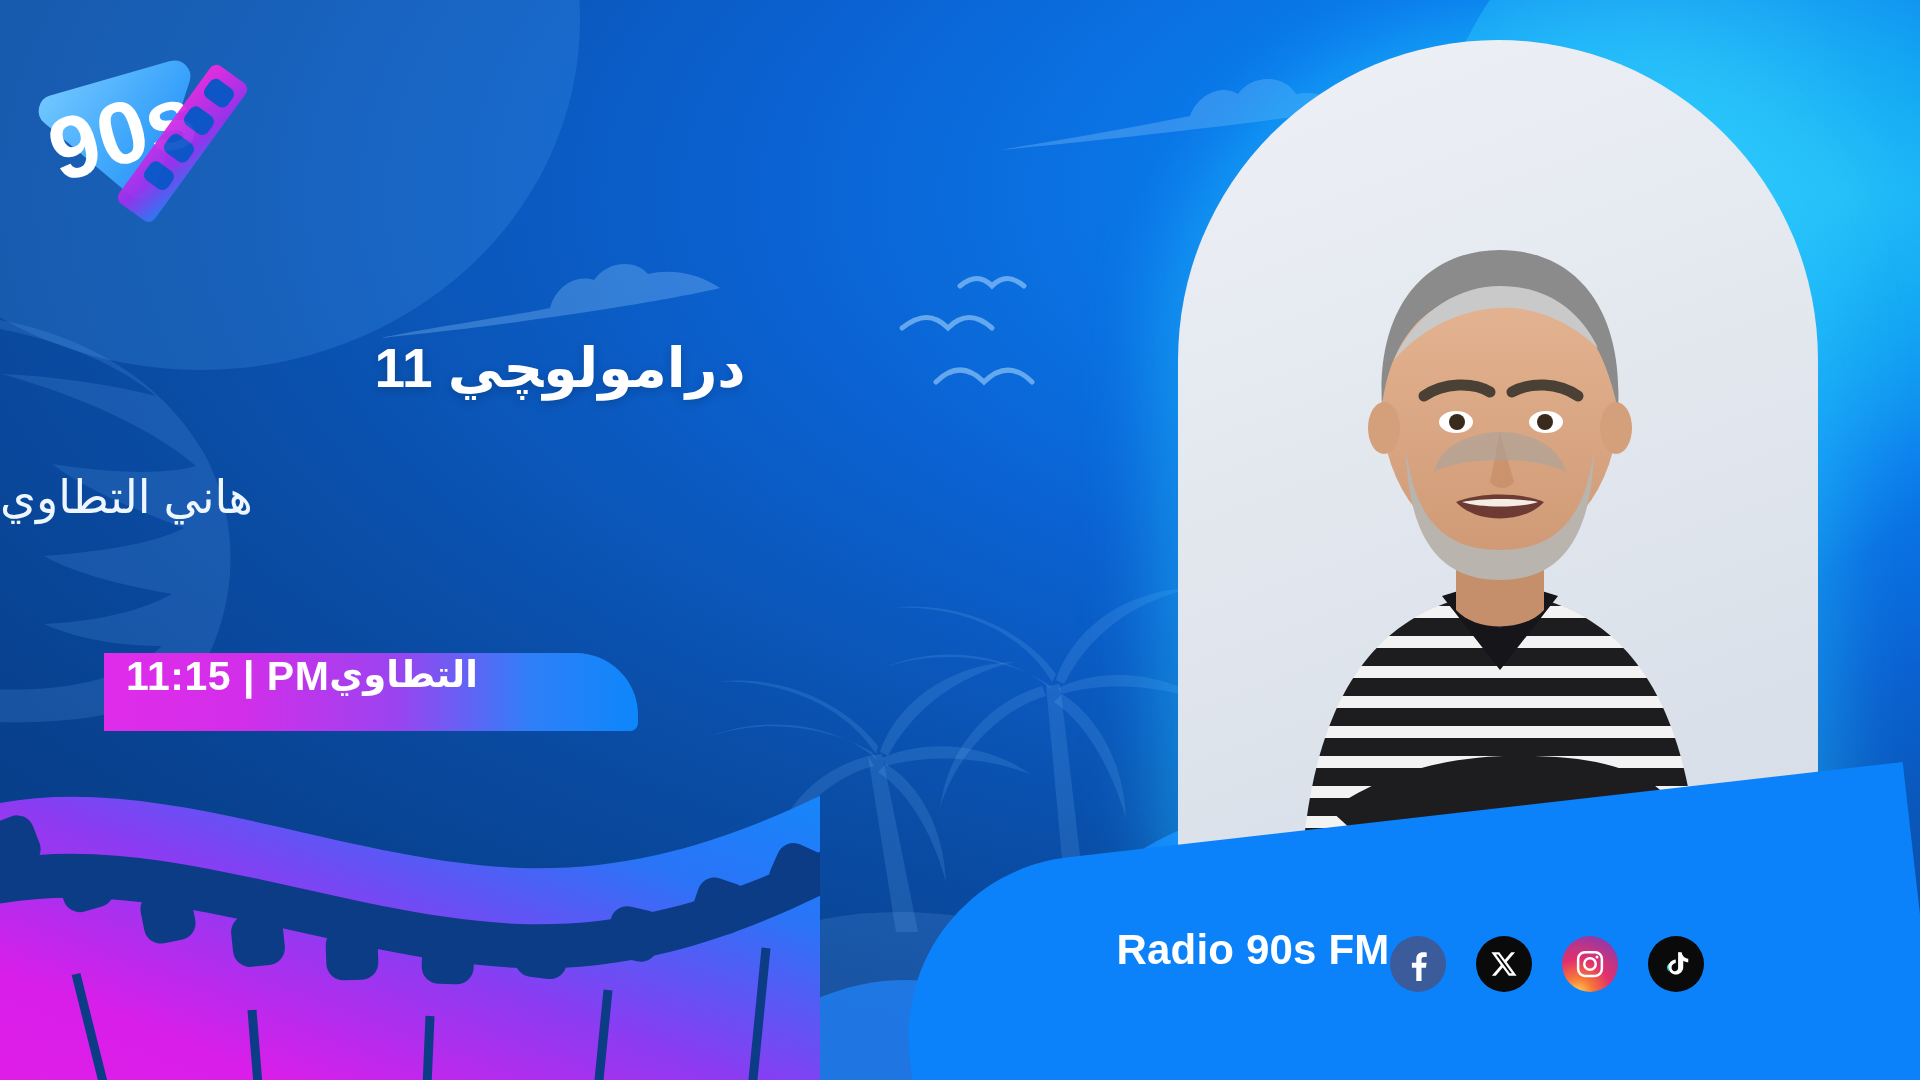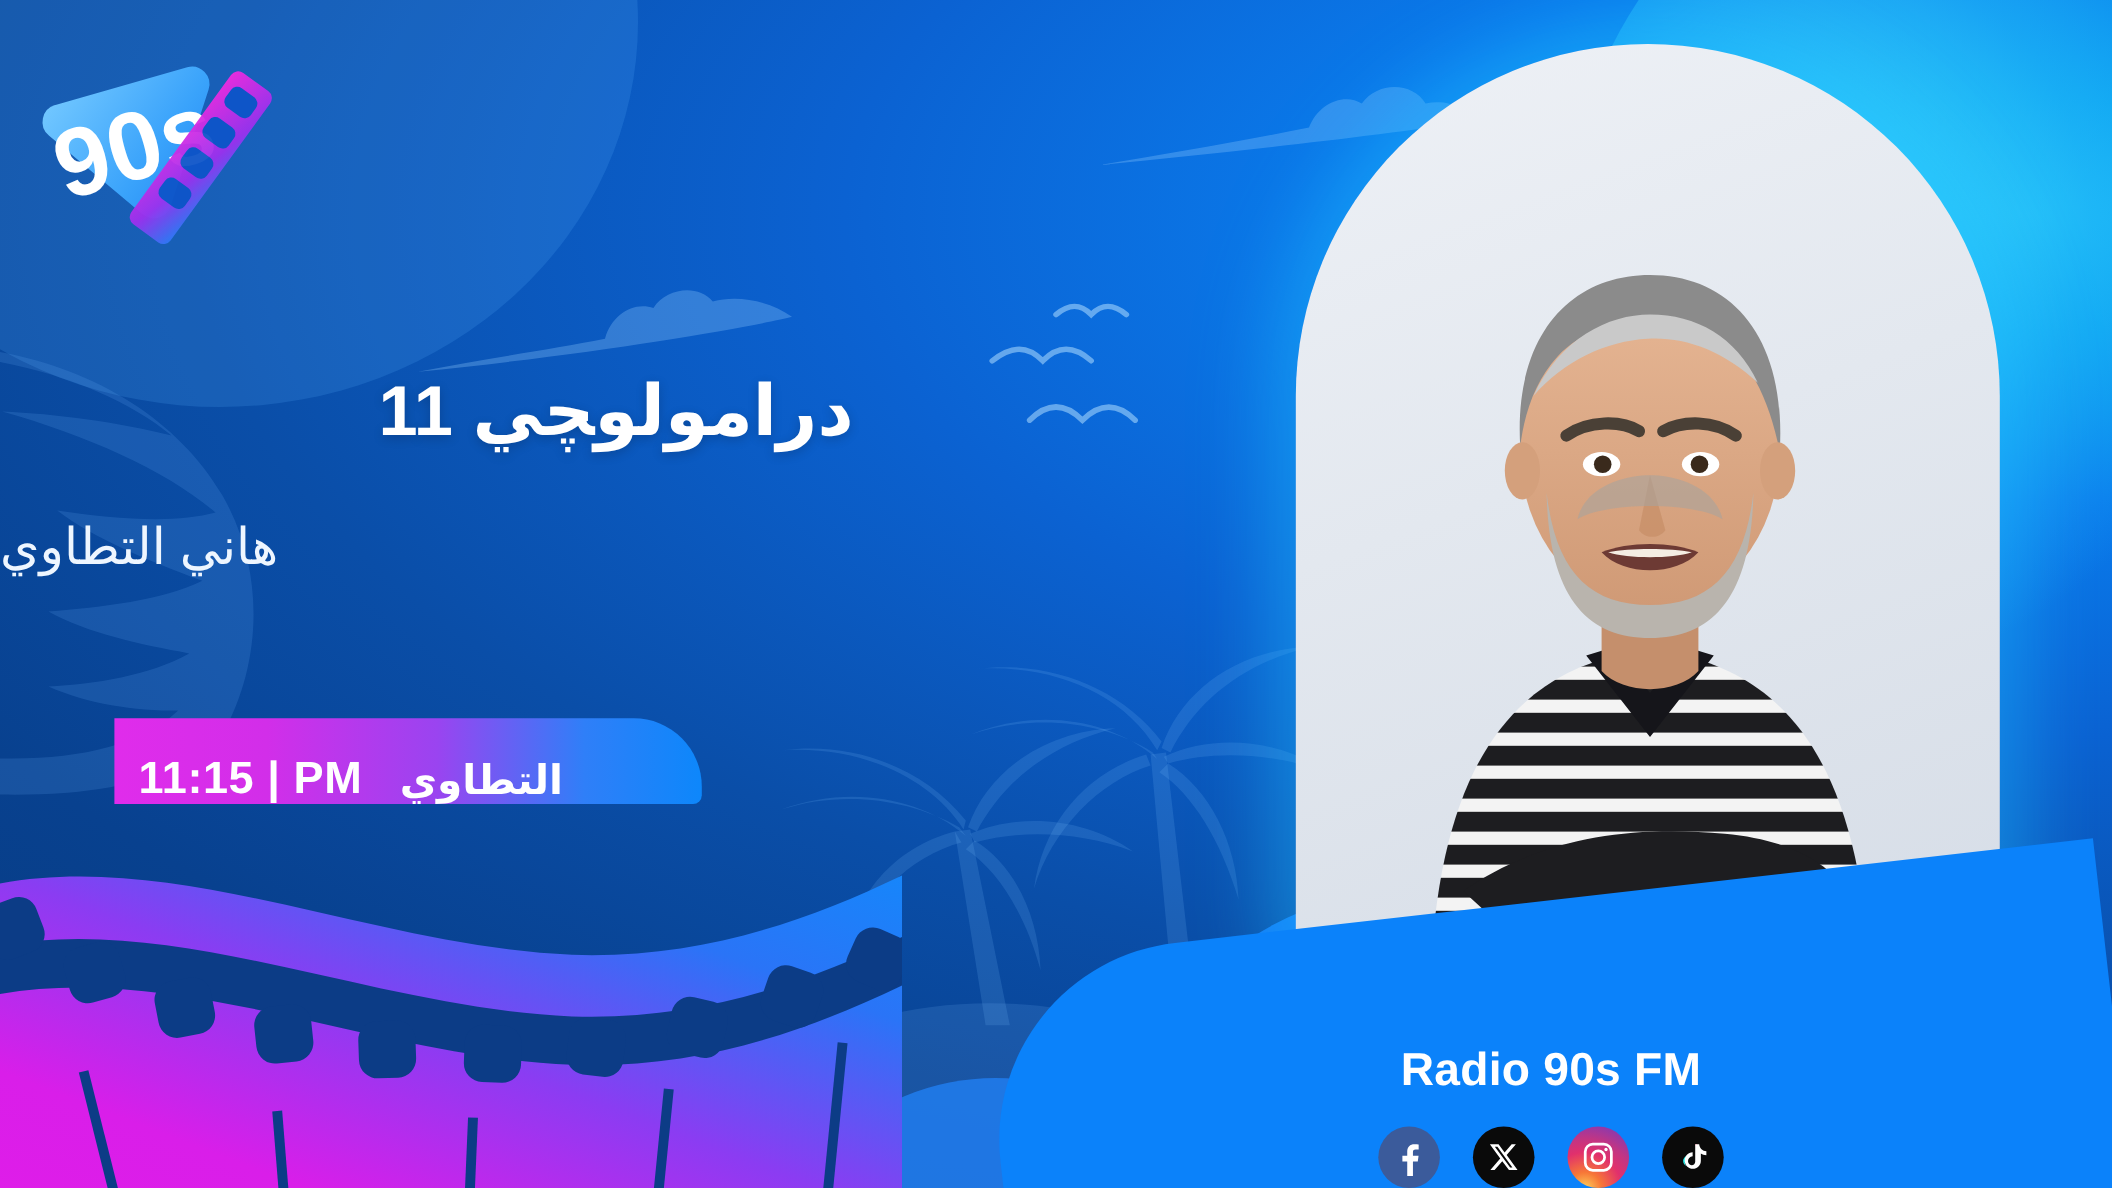--- a/index.html
+++ b/index.html
@@ -33,34 +33,34 @@
 
   
   .film{position:absolute;left:-40px;bottom:-30px;width:860px;height:420px;pointer-events:none;}
 
   
   .logo{position:absolute;left:34px;top:48px;width:215px;height:180px;}
 
   
   .title{
     position:absolute;left:0;top:336px;width:1120px;text-align:center;
-    color:#ffffff;font-size:64px;font-weight:700;letter-spacing:.5px;
+    color:#ffffff;font-size:55px;font-weight:700;letter-spacing:.5px;
     direction:rtl;text-shadow:0 3px 10px rgba(0,0,0,.18);
   }
   .subtitle{
     position:absolute;left:0;top:470px;width:1120px;text-align:left;
     color:#eef6ff;font-size:46px;font-weight:400;direction:rtl;
   }
 
   
   .badge{
     position:absolute;left:104px;top:653px;width:534px;height:78px;
     border-top-right-radius:62px;border-bottom-right-radius:8px;
     background:linear-gradient(90deg,#e02ceb 0%,#d22ee9 26%,#9a44f0 55%,#2f7ff8 80%,#0d87fb 100%);
-    display:flex;align-items:flex-end;gap:34px;padding:11px 26px 0 22px;
+    display:flex;align-items:flex-start;padding:0 26px 0 22px;
     overflow:hidden;
   }
   .badge .time{color:#fff;font-size:41px;font-weight:700;white-space:nowrap;letter-spacing:.5px;}
   .badge .day{color:#fff;font-size:37px;font-weight:700;direction:rtl;white-space:nowrap;}
 
   
   .arch{
     position:absolute;left:1178px;top:40px;width:640px;height:830px;
     border-radius:320px 320px 16px 16px;
     background:linear-gradient(160deg,#eef1f6 0%,#e3e8ef 45%,#d6dde7 100%);
@@ -69,21 +69,21 @@
   .portrait{position:absolute;left:1180px;top:110px;width:640px;height:790px;overflow:hidden;}
 
   
   .footer{
     position:absolute;right:-20px;bottom:-10px;width:1020px;height:330px;
     background:#0b82fa;border-radius:180px 0 0 0;transform:rotate(-6.5deg);
     transform-origin:100% 100%;
   }
   .footer-inner{
     position:absolute;right:0;bottom:0;width:1020px;height:300px;
-    display:flex;flex-direction:column;align-items:center;justify-content:flex-end;
+    display:flex;align-items:center;justify-content:center;
     padding-top:40px;
   }
   .station{color:#fff;font-size:42px;font-weight:700;letter-spacing:.2px;}
   .contact{color:#fff;font-size:28px;font-weight:400;margin-top:18px;letter-spacing:.3px;}
   .socials{display:flex;gap:30px;margin-top:28px;}
   .soc{width:56px;height:56px;border-radius:50%;display:flex;align-items:center;justify-content:center;}
   .soc.fb{background:#3b5b9b;}
   .soc.x{background:#0a0a0a;}
   .soc.ig{background:radial-gradient(circle at 28% 102%,#fdd35c 0%,#f77737 22%,#e1306c 48%,#c13584 66%,#833ab4 90%);}
   .soc.tt{background:#0a0a0a;}

